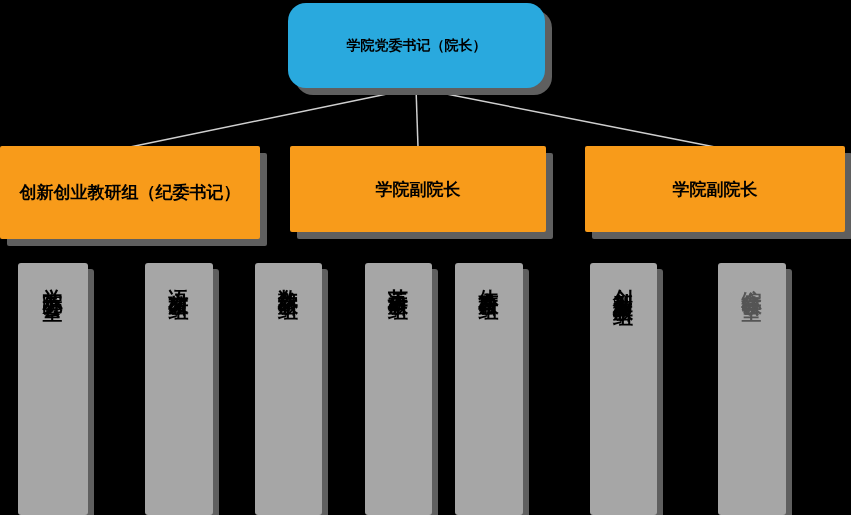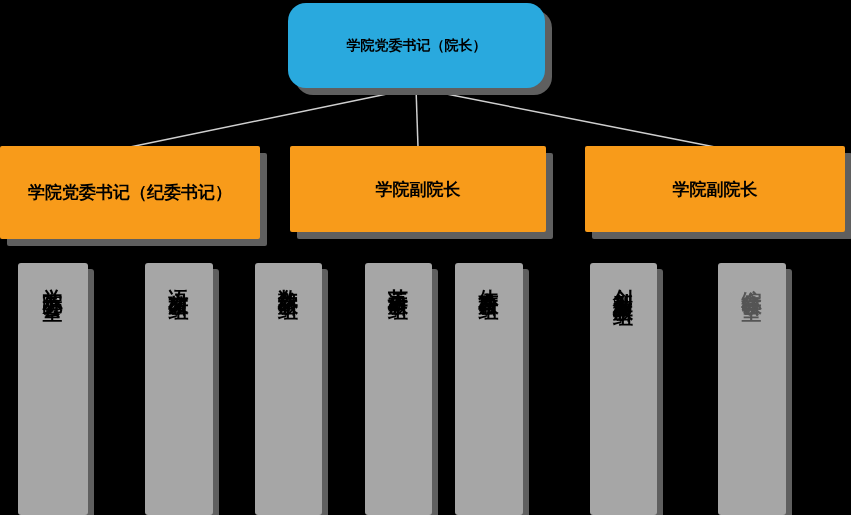--- a/index.html
+++ b/index.html
@@ -87,21 +87,21 @@
     <line x1="416" y1="88" x2="130" y2="147"></line>
     <line x1="416" y1="88" x2="418" y2="147"></line>
     <line x1="416" y1="88" x2="715" y2="147"></line>
   </svg>
 
   <div class="node root">
     <span>学院党委书记（院长）</span>
   </div>
 
   <div class="node mgr mgr-1">
-    <span>学院党委书记（纪委书记）</span>
+    <span>创新创业教研组（纪委书记）</span>
   </div>
 
   <div class="node mgr mgr-2">
     <span>学院副院长</span>
   </div>
 
   <div class="node mgr mgr-3">
     <span>学院副院长</span>
   </div>
 

